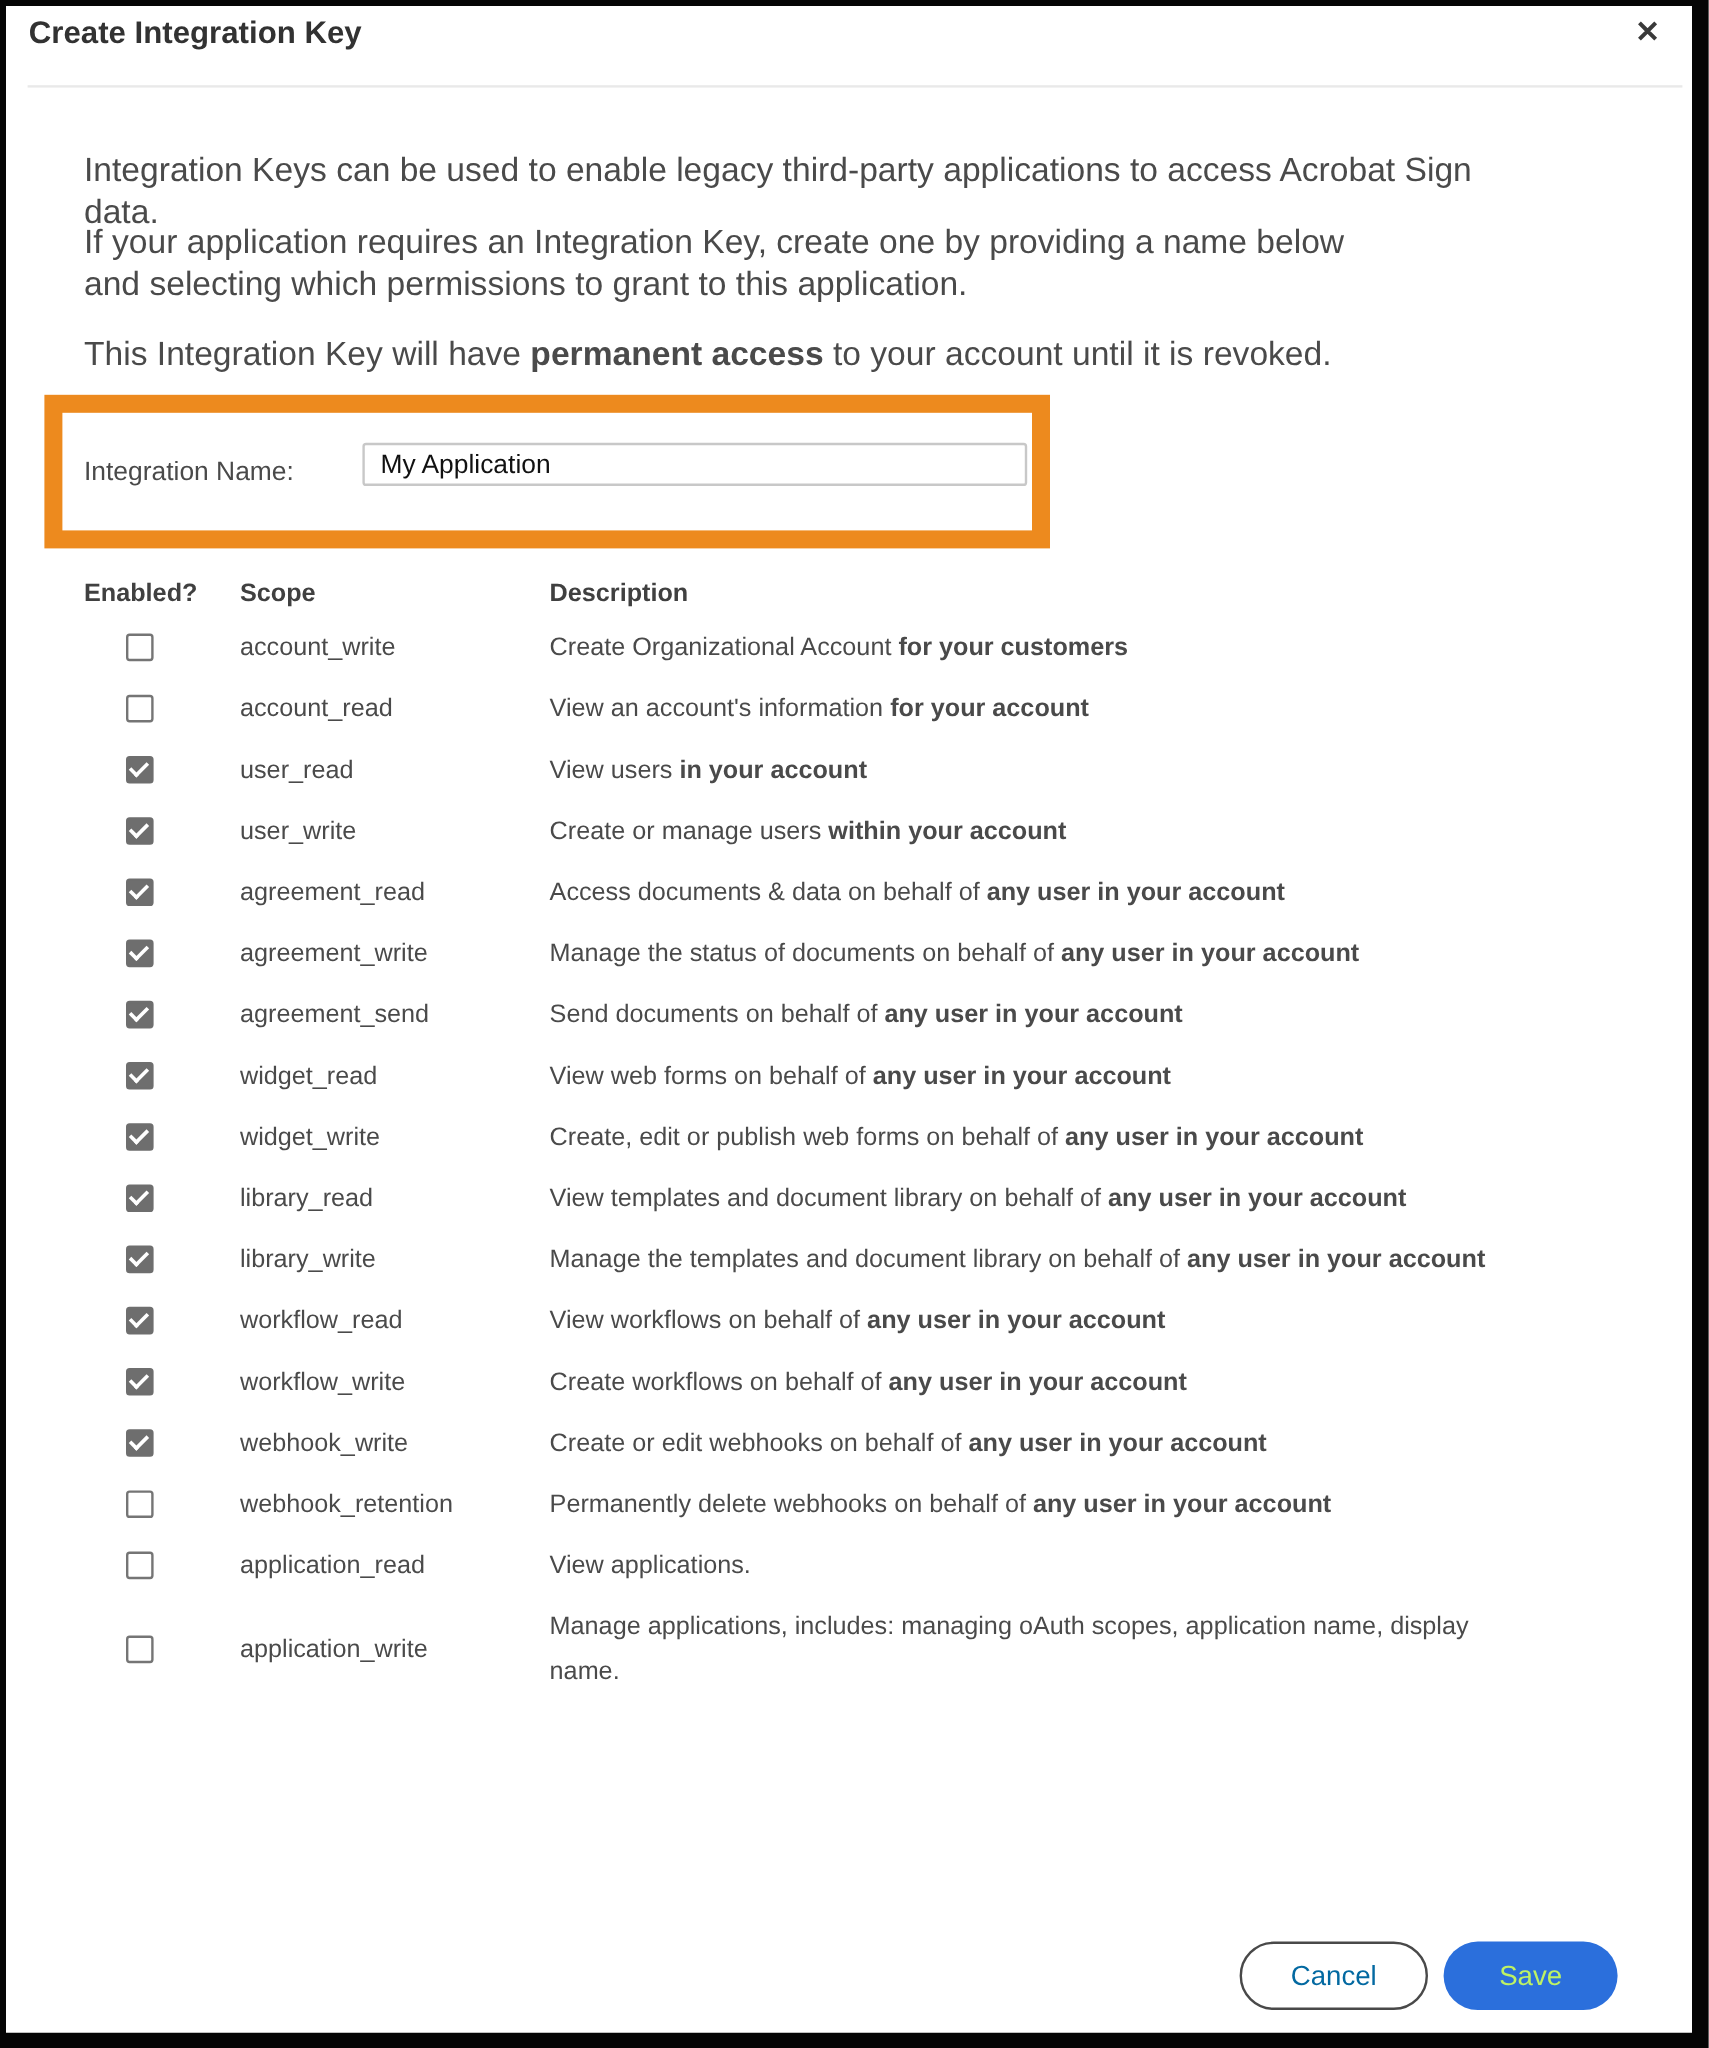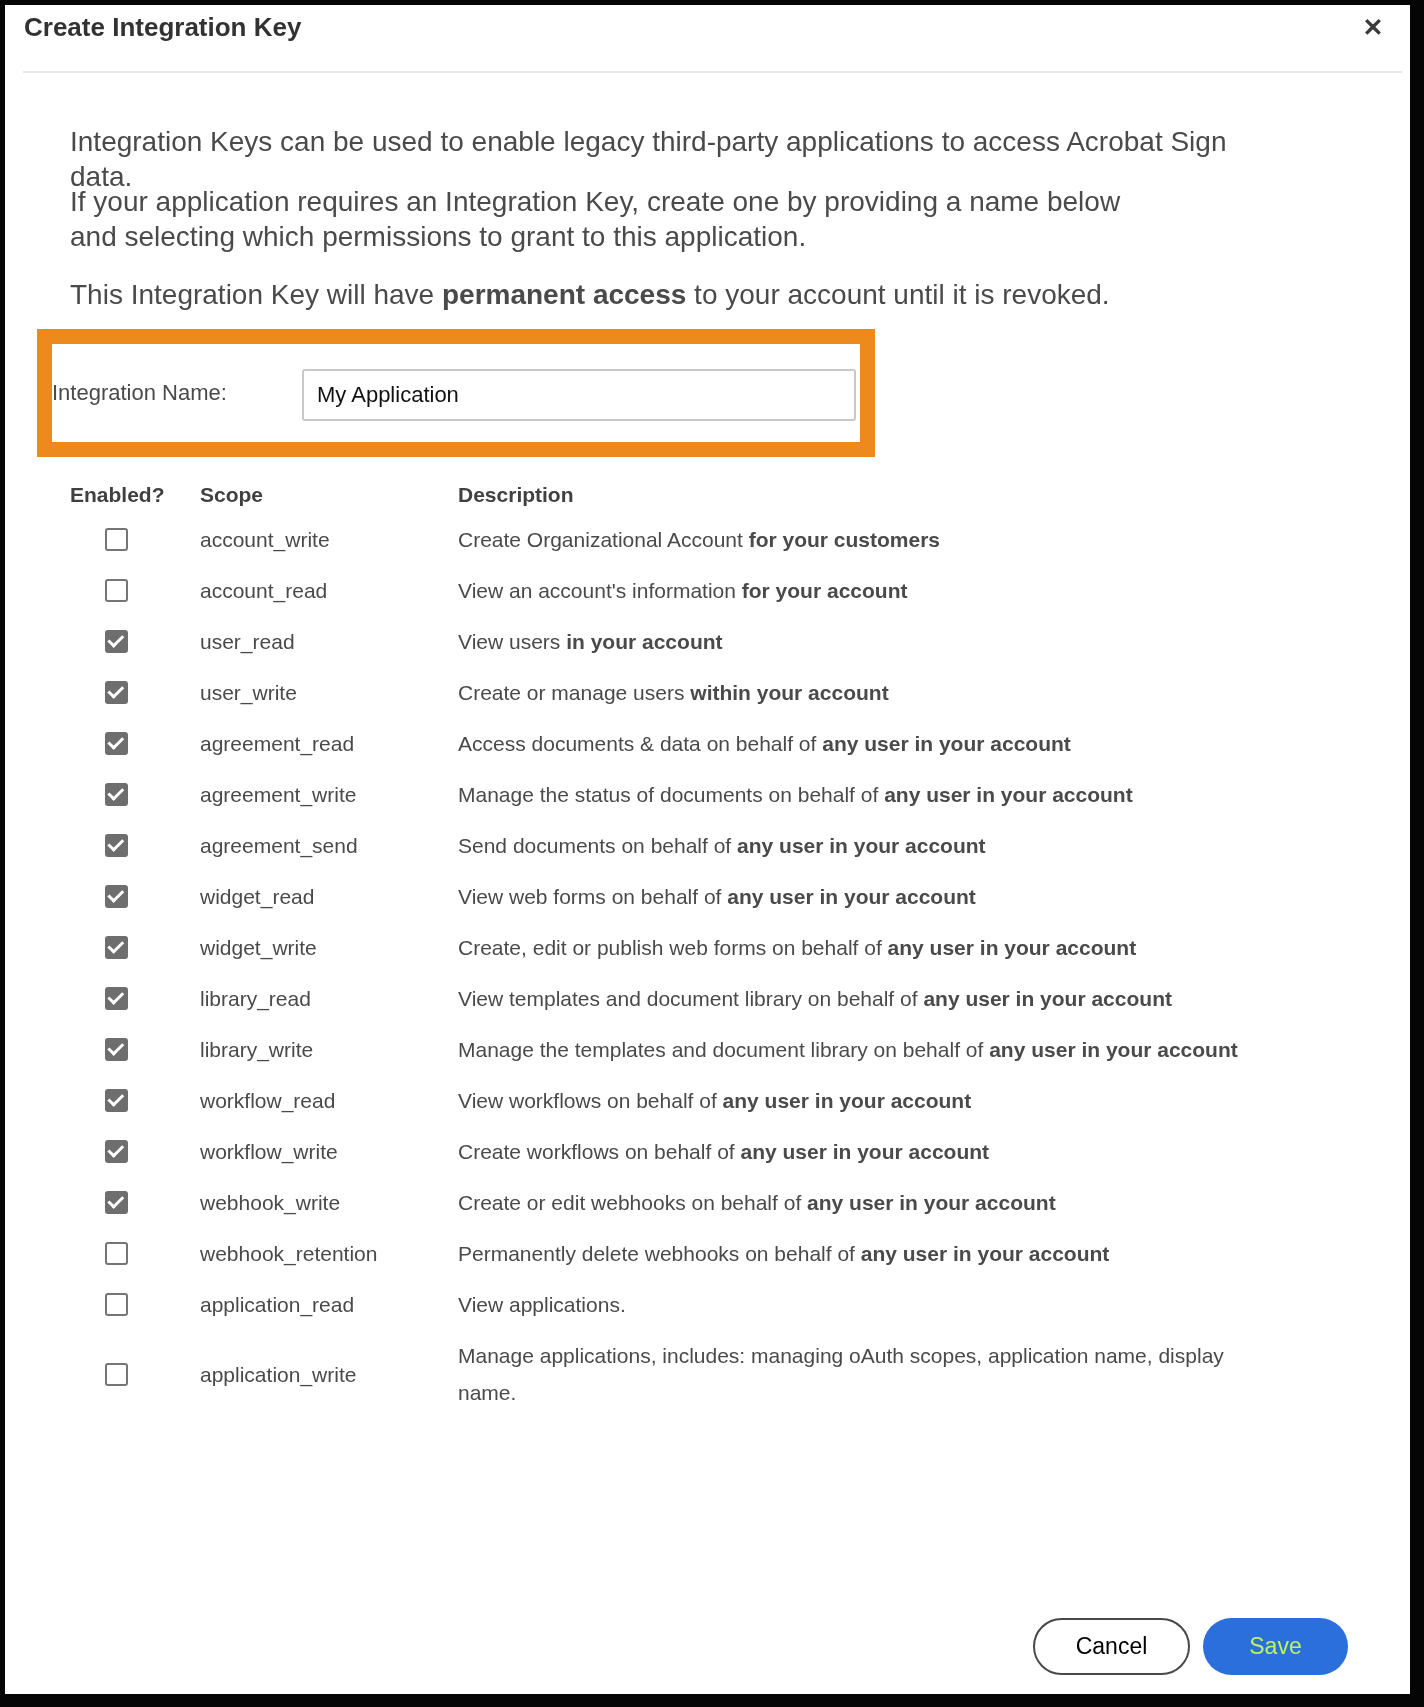--- a/index.html
+++ b/index.html
@@ -20,22 +20,22 @@
   .para b,.bseg{font-weight:700;}
   #p1{top:124px;}
   #p2{top:184px;max-width:1080px;}
   #p3{top:277px;text-align:right;}
 
   
   .highlight-box{position:absolute;left:37px;top:329px;width:838px;height:128px;
     background:var(--highlight,#ed8a1e);box-sizing:border-box;}
   .highlight-inner{position:absolute;left:15px;top:15px;right:15px;bottom:15px;background:#ffffff;
     display:flex;align-items:center;}
-  .name-label{font-size:22px;color:#4a4a4a;}
-  .name-input{position:absolute;left:250px;top:25px;width:554px;height:52px;box-sizing:border-box;
+  .name-label{margin-left:18px;font-size:22px;color:#4a4a4a;}
+  .name-input{position:absolute;left:250px;top:25px;width:554px;height:36px;box-sizing:border-box;
     border:2px solid #c8c8c8;border-radius:3px;font-family:"Liberation Sans",sans-serif;
     font-size:22px;color:#111111;padding:0 13px;outline:none;background:#fff;}
 
   
   .scope-table{position:absolute;left:70px;top:478px;width:1180px;}
   .thead,.row{display:grid;grid-template-columns:130px 258px 1fr;}
   .thead{font-weight:700;font-size:21px;color:#404040;line-height:33px;margin-bottom:3px;}
   .row{align-items:center;}
   .cell{font-size:21px;}
   .cbcell{display:flex;align-items:center;padding-left:35px;align-self:center;}
@@ -45,21 +45,21 @@
     border-bottom:3px solid #ffffff;transform:rotate(-45deg) translate(1px,-2px);}
   .checkbox.checked{background:var(--checked,#6e6e6e);border-color:var(--checked,#6e6e6e);}
   .checkbox.checked .check{display:block;}
   .scope{color:#4a4a4a;padding:7px 0;line-height:37px;}
   .desc{color:#4a4a4a;padding:7px 0;line-height:37px;max-width:795px;}
 
   
   .footer{position:absolute;top:1618px;right:76px;display:flex;gap:13px;z-index:60;}
   .btn{height:57px;border-radius:29px;display:flex;align-items:center;justify-content:center;
     font-size:23px;box-sizing:border-box;cursor:pointer;font-family:"Liberation Sans",sans-serif;}
-  .btn-cancel{width:157px;background:#ffffff;border:2.5px solid #494949;color:#000000;}
+  .btn-cancel{width:157px;background:#ffffff;border:2.5px solid #494949;color:#0369a1;}
   .btn-save{width:145px;background:var(--save,#2b6fdc);border:none;color:#bef264;}
 </style>
 </head>
 <body>
 
 <div class="frame"></div>
 
 <div class="title">Create Integration Key</div>
 <div class="close-btn">
   <span>✕</span>

